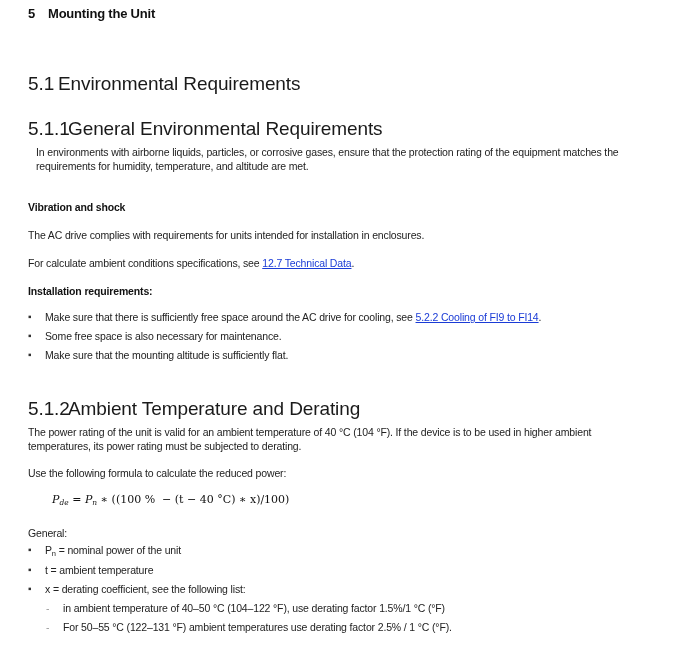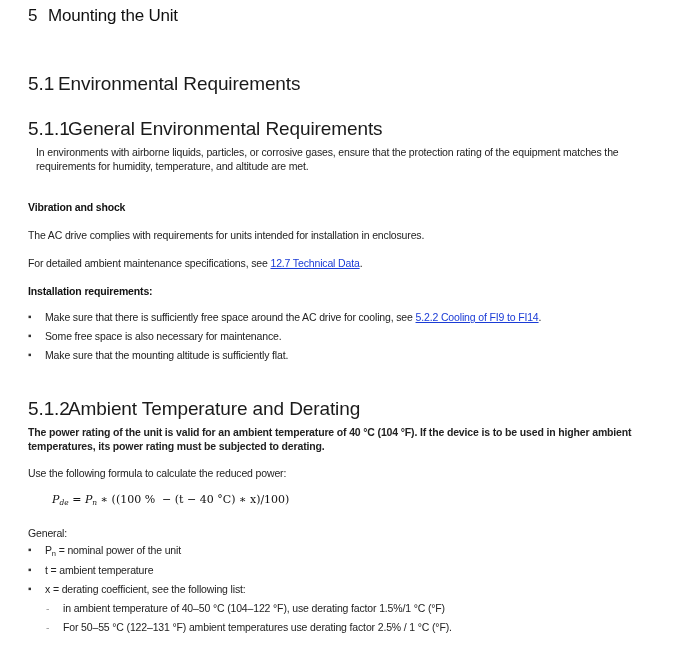--- a/index.html
+++ b/index.html
@@ -1,21 +1,21 @@
 <!DOCTYPE html>
 <html><head>
 <meta charset="utf-8">
 <style>
   html, body { margin: 0; padding: 0; background: #ffffff; }
   body {
     width: 674px; height: 655px; position: relative; overflow: hidden;
     font-family: "Liberation Sans", sans-serif; color: #1a1a1a;
   }
   .abs { position: absolute; white-space: nowrap; }
-  .h1 { left: 28px; top: 6px; font-size: 17px; font-weight: normal; color: #111; letter-spacing: -0.2px; }
+  .h1 { left: 28px; top: 6px; font-size: 13px; font-weight: bold; color: #111; letter-spacing: -0.2px; }
   .h1 .num { display: inline-block; width: 20px; }
   .h2 { font-size: 19px; color: #1a1a1a; letter-spacing: -0.1px; }
   .h2 .num { display: inline-block; }
   .h2-51 .num { width: 30px; }
   .h2-511 .num, .h2-512 .num { width: 40px; margin-top: 10px; }
   .p { font-size: 10.5px; line-height: 14px; color: #222; letter-spacing: -0.15px; }
   .bold { font-weight: bold; color: #111; }
   a.link { color: #1a3bd6; text-decoration: underline; }
   .bullet-row { font-size: 10.5px; color: #222; letter-spacing: -0.15px; }
   .bullet-row .dot { position: absolute; left: 0; top: 0; color: #333; font-size: 10px; }
@@ -45,21 +45,21 @@
 <div class="abs p" style="left:36px; top:145px;">
   <div>In environments with airborne liquids, particles, or corrosive gases, ensure that the protection rating of the equipment matches the</div>
   <div>requirements for humidity, temperature, and altitude are met.</div>
 </div>
 
 <div class="abs p bold" style="left:28px; top:200px;">Vibration and shock</div>
 
 <div class="abs p" style="left:28px; top:228px;">The AC drive complies with requirements for units intended for installation in enclosures.</div>
 
 <div class="abs p" style="left:28px; top:256px;">
-  <span>For detailed ambient maintenance specifications, see </span><a class="link" href="#">12.7 Technical Data</a><span>.</span>
+  <span>For calculate ambient conditions specifications, see </span><a class="link" href="#">12.7 Technical Data</a><span>.</span>
 </div>
 
 <div class="abs p bold" style="left:28px; top:284px;">Installation requirements:</div>
 
 <div class="abs bullet-row" style="left:28px; top:311px; width:600px; height:14px;">
   <span class="dot">▪</span>
   <span class="txt"><span>Make sure that there is sufficiently free space around the AC drive for cooling, see </span><a class="link" href="#">5.2.2 Cooling of FI9 to FI14</a><span>.</span></span>
 </div>
 <div class="abs bullet-row" style="left:28px; top:330px; width:600px; height:14px;">
   <span class="dot">▪</span>
@@ -67,21 +67,21 @@
 </div>
 <div class="abs bullet-row" style="left:28px; top:349px; width:600px; height:14px;">
   <span class="dot">▪</span>
   <span class="txt">Make sure that the mounting altitude is sufficiently flat.</span>
 </div>
 
 <div class="abs h2 h2-512" style="left:28px; top:388px;">
   <span class="num">5.1.2</span><span>Ambient Temperature and Derating</span>
 </div>
 
-<div class="abs p" style="left:28px; top:425px;font-weight:bold;">
+<div class="abs p" style="left:28px; top:425px;">
   <div>The power rating of the unit is valid for an ambient temperature of 40 °C (104 °F). If the device is to be used in higher ambient</div>
   <div>temperatures, its power rating must be subjected to derating.</div>
 </div>
 
 <div class="abs p" style="left:28px; top:466px;">Use the following formula to calculate the reduced power:</div>
 
 <div class="abs formula" style="left:28px; top:493px;margin-left:24px;">
   <i>P</i><sub><i>de</i></sub><span style="white-space:pre"> = </span><i>P</i><sub><i>n</i></sub><span style="white-space:pre"> ∗ ((100 %  − (t − 40 °C) ∗ x)/100)</span>
 </div>
 

